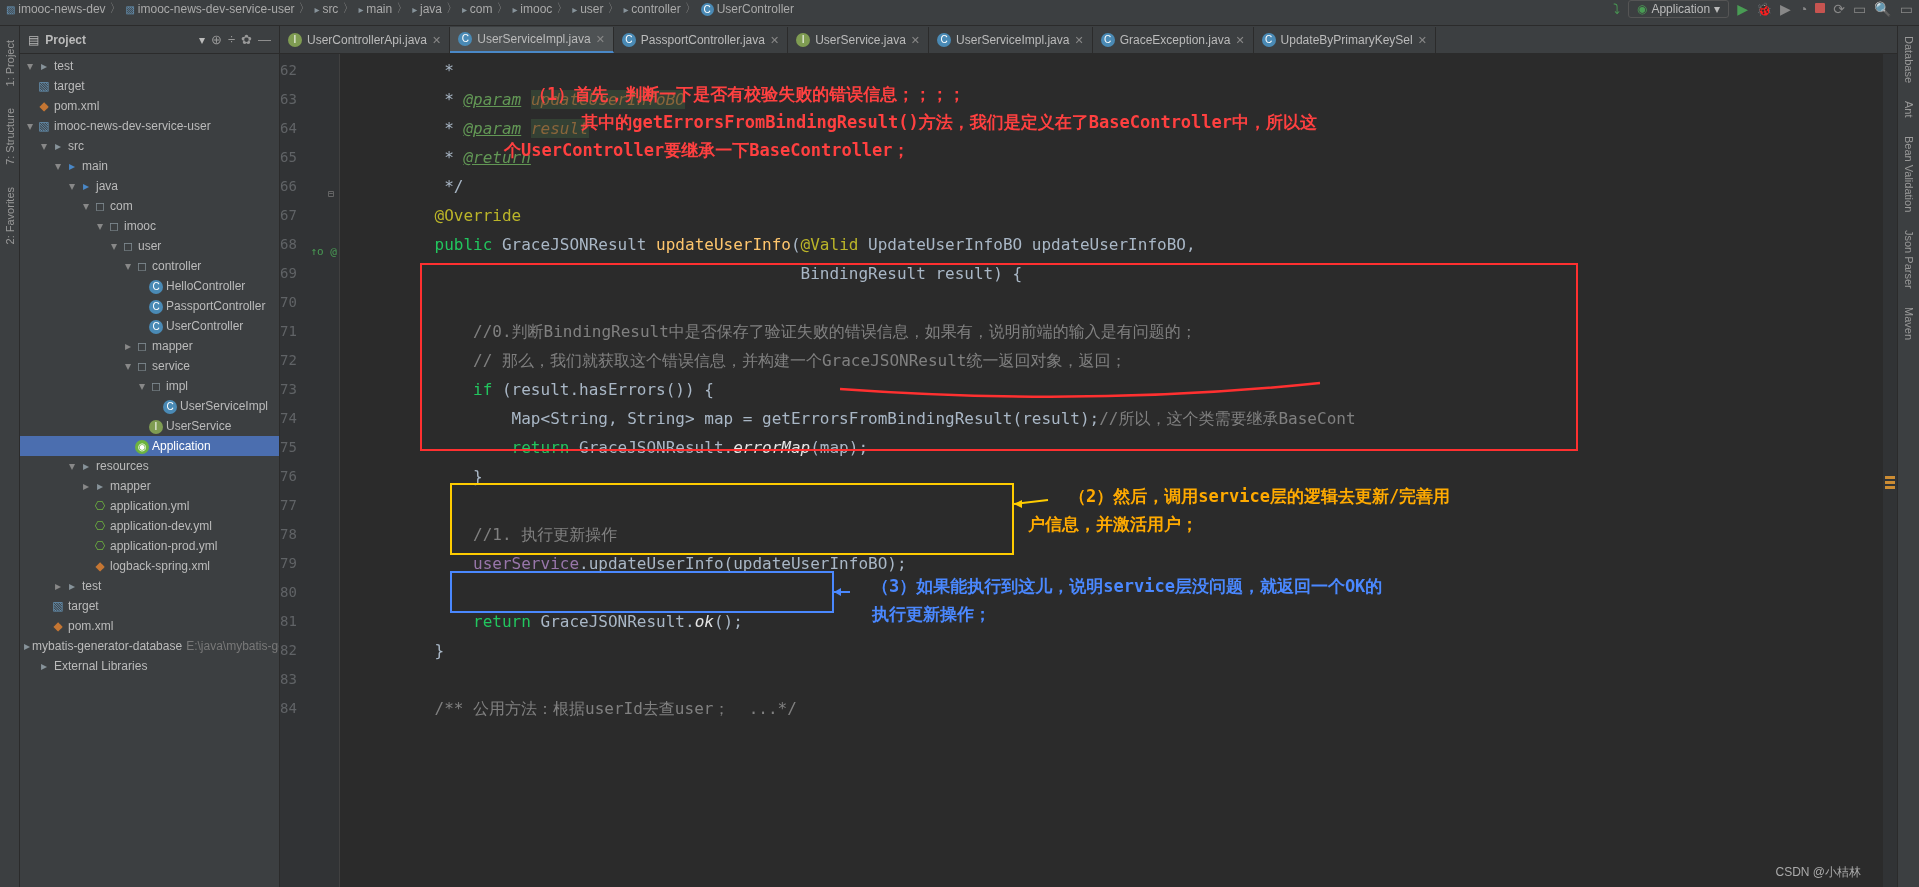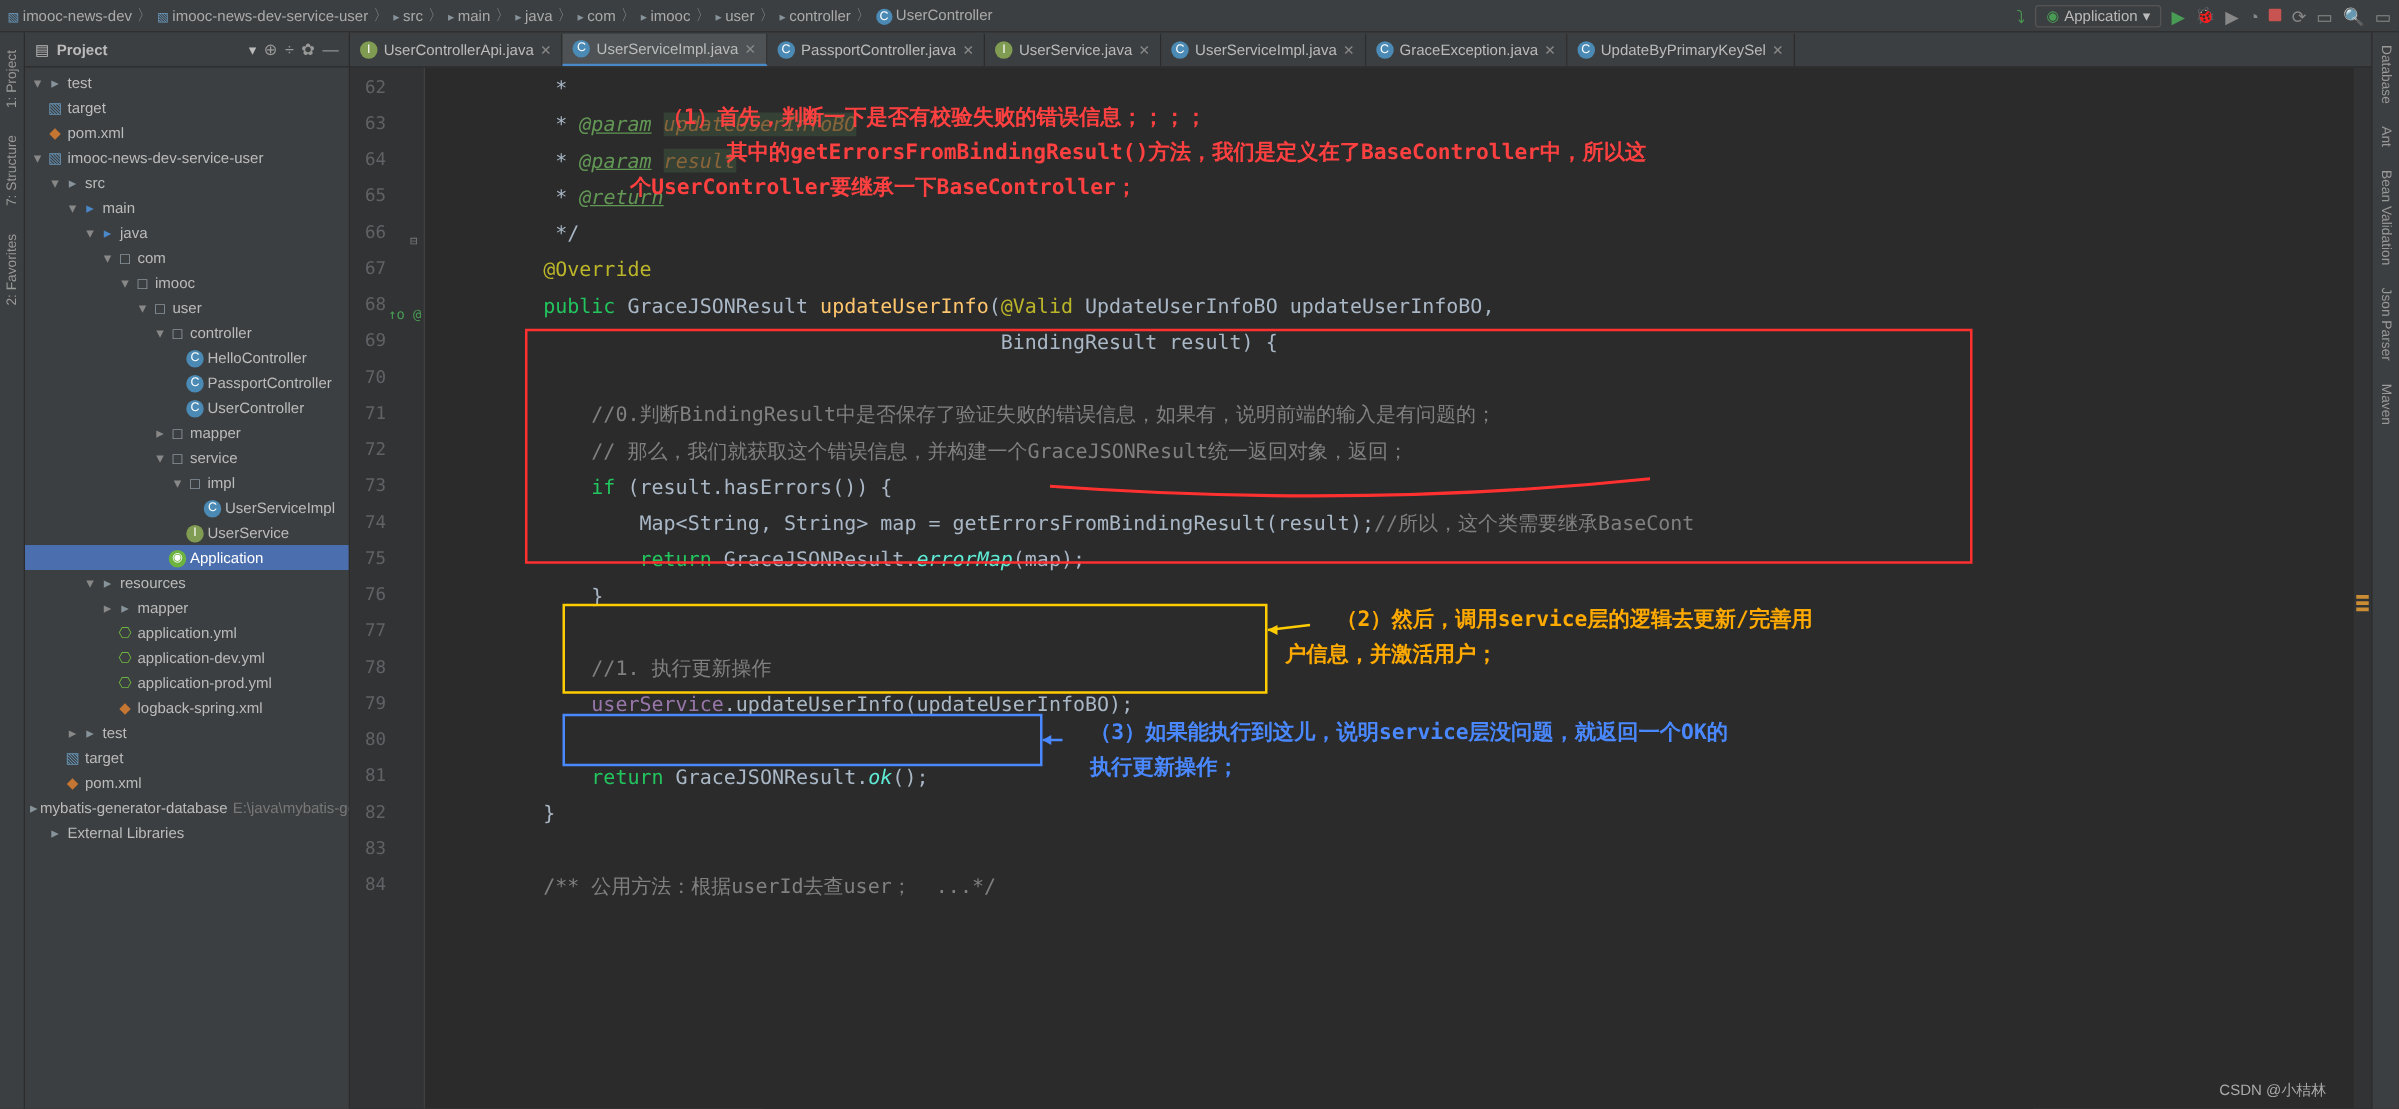--- a/index.html
+++ b/index.html
@@ -8,21 +8,21 @@
     background: #3c3f41;
     color: #bbb;
     font-size: 12px;
     overflow: hidden;
     width: 1919px;
     height: 887px;
   }
   .nav-bar {
     height: 26px;
     display: flex;
-    align-items: center;
+    align-items: flex-start;
     background: #3c3f41;
     border-bottom: 1px solid #2b2b2b;
     padding: 0 6px;
   }
   .nav-left { display: flex; align-items: center; flex: 1; gap: 4px; overflow: hidden;}
   .nav-right { display: flex; align-items: center; gap: 8px; }
   .breadcrumb { display: flex; align-items: center; gap: 4px; font-size: 12px; }
   .breadcrumb .sep { color: #888; }
   .breadcrumb .item { color: #aaa; }
   .run-config {
@@ -125,21 +125,21 @@
   .tab .cicon { width:14px; height:14px; border-radius:50%; display:inline-block; text-align:center; font-size:10px; line-height:14px; color:#fff; background:#4a8ab5;}
   .tab .cicon.iface { background:#7f9c52; }
 
   .editor-body { flex: 1; display: flex; position: relative; overflow: hidden; }
   .gutter {
     width: 60px;
     background: #313335;
     border-right: 1px solid #404040;
     padding-top: 2px;
   }
-  .ln { height: 29px; line-height: 29px; color: #606366; text-align: center; padding-right: 18px; font-family: Consolas, monospace; font-size: 14px; position: relative;}
+  .ln { height: 29px; line-height: 29px; color: #606366; text-align: left; padding-right: 18px; font-family: Consolas, monospace; font-size: 14px; position: relative;}
   .gutter-mark { position: absolute; right: 2px; top: 7px; font-size: 11px; }
   .override-mark { color: #499c54; }
   .fold-mark { position: absolute; left: 48px; top: 7px; color: #777; font-size: 10px;}
 
   .code {
     flex: 1;
     position: relative;
     font-family: Consolas, monospace;
     font-size: 16px;
     line-height: 29px;
@@ -148,21 +148,21 @@
     white-space: pre;
     overflow: hidden;
   }
   .cline { height: 29px; padding-left: 56px; position: relative;}
   .k { color: #22c55e; }
   .ann { color: #bbb529; }
   .cm { color: #808080; }
   .param-tag { color: #629755; font-style: italic; text-decoration: underline;}
   .param-name { color: #8a653b; font-style: italic; background: #344134;}
   .method { color: #ffc66d; }
-  .method-i { color: #5eead4; font-style: italic;}
+  .method-i { color: #e5e5e5; font-style: italic;}
   .field { color: #9876aa; }
 
   .red-annot { position: absolute; color: #ff4040; font-weight: bold; font-size: 17px; pointer-events: none; z-index: 5; }
   .blue-annot { position: absolute; color: #4a88ff; font-weight: bold; font-size: 17px; pointer-events: none; z-index: 5; margin-left: 16px;}
   .orange-annot { position: absolute; color: #ffaa00; font-weight: bold; font-size: 17px; pointer-events: none; z-index: 5; margin-left: 17px;}
 
   .box-red { position: absolute; border: 2px solid #ff3030; pointer-events: none; z-index: 4;}
   .box-yellow { position: absolute; border: 2px solid #ffcc00; pointer-events: none; z-index: 4;}
   .box-blue { position: absolute; border: 2px solid #4a88ff; pointer-events: none; z-index: 4;}
 

